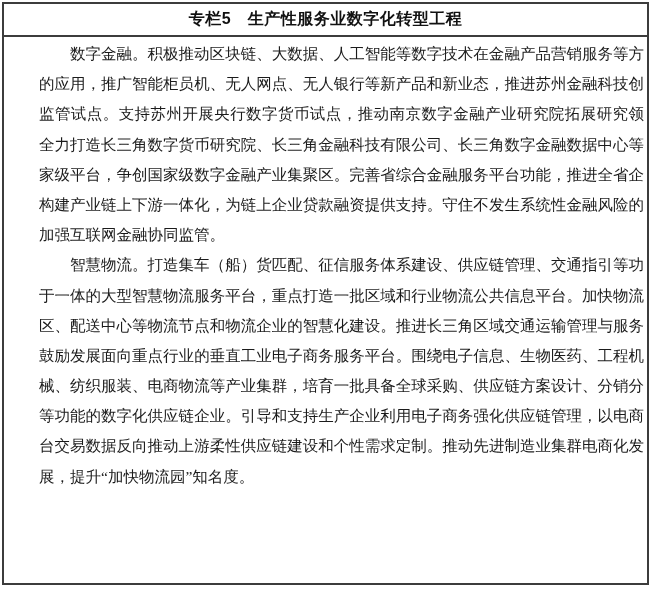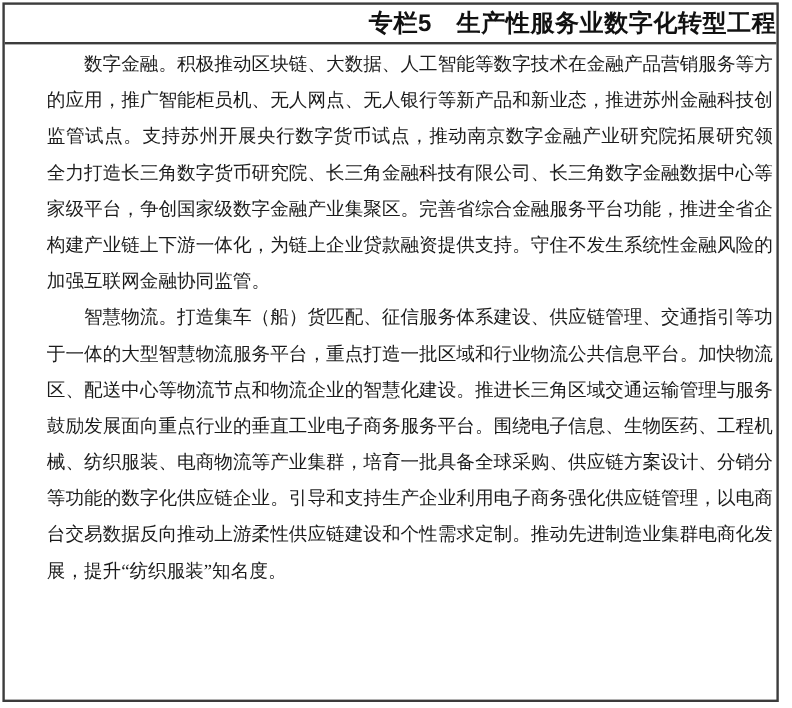--- a/index.html
+++ b/index.html
@@ -17,24 +17,24 @@
     width: 643px; height: 579px;
     border: 2px solid #3c3c3c;
     background: #ffffff;
     box-sizing: content-box;
   }
   .panel-header {
     height: 31px;
     border-bottom: 2px solid #3c3c3c;
     display: flex;
     align-items: center;
-    justify-content: flex-end;
+    justify-content: center;
     font-family: "Liberation Sans", "DejaVu Sans", sans-serif;
     font-weight: 700;
-    font-size: 20px;
+    font-size: 16px;
     letter-spacing: 0.5px;
     color: #111111;
   }
   .panel-body {
     padding: 2px 3px 0 3px;
   }
   .line {
     font-size: 15.5px;
     line-height: 30.2px;
     height: 30.2px;
@@ -69,17 +69,17 @@
       <div class="line first">智慧物流。打造集车（船）货匹配、征信服务体系建设、供应链管理、交通指引等功能</div>
       <div class="line">于一体的大型智慧物流服务平台，重点打造一批区域和行业物流公共信息平台。加快物流园</div>
       <div class="line">区、配送中心等物流节点和物流企业的智慧化建设。推进长三角区域交通运输管理与服务信</div>
     </div>
 
     <div class="para">
       <div class="line">鼓励发展面向重点行业的垂直工业电子商务服务平台。围绕电子信息、生物医药、工程机</div>
       <div class="line">械、纺织服装、电商物流等产业集群，培育一批具备全球采购、供应链方案设计、分销分拨</div>
       <div class="line">等功能的数字化供应链企业。引导和支持生产企业利用电子商务强化供应链管理，以电商平</div>
       <div class="line">台交易数据反向推动上游柔性供应链建设和个性需求定制。推动先进制造业集群电商化发</div>
-      <div class="line plast">展，提升“纺织服装”知名度。</div>
+      <div class="line plast">展，提升“加快物流园”知名度。</div>
     </div>
 
   </div>
 </div>
 
 </body></html>

